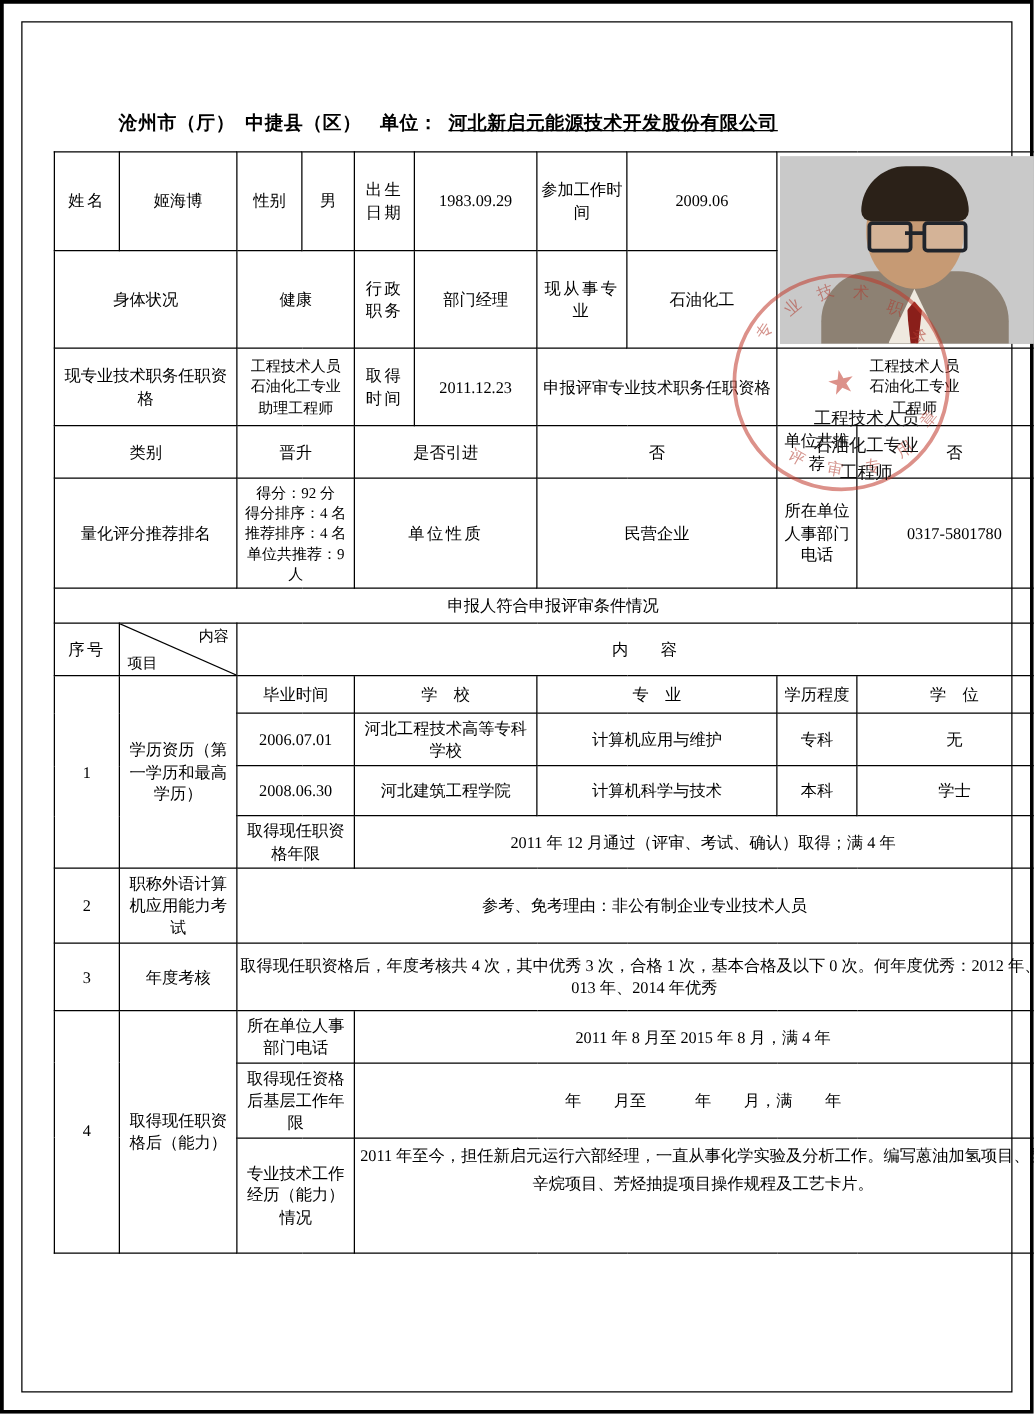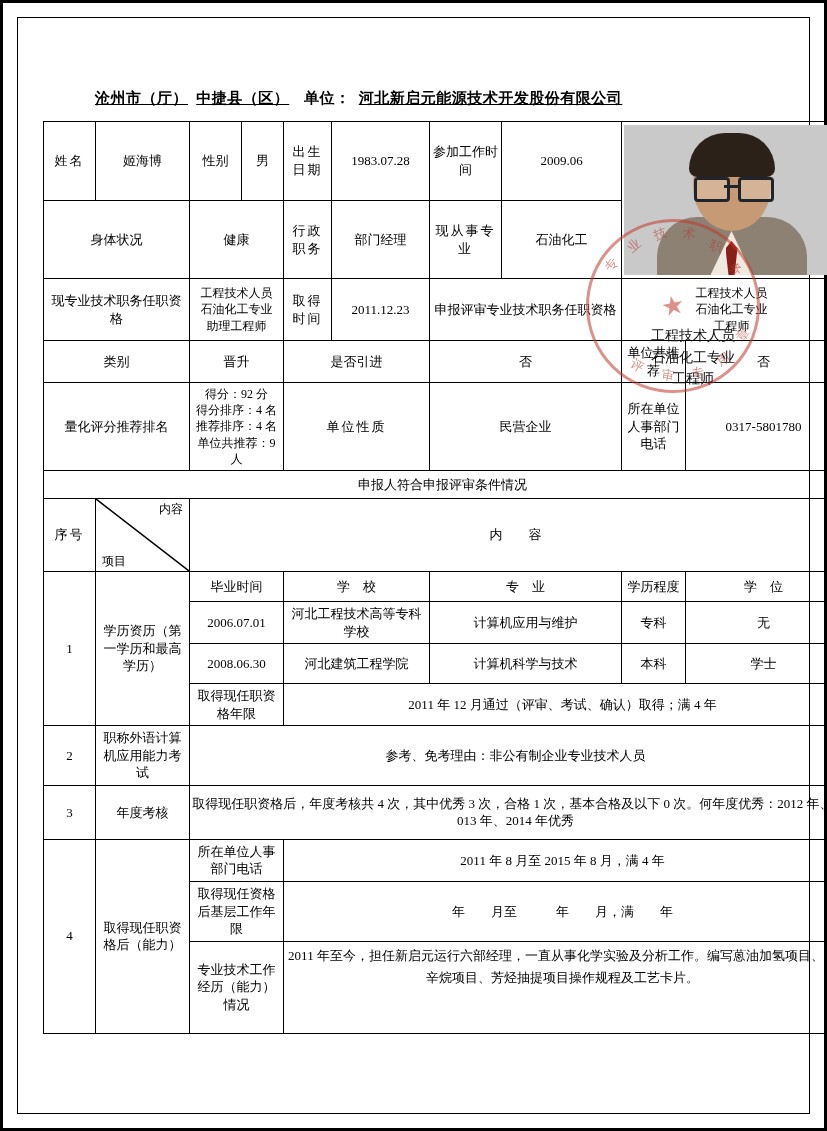--- a/index.html
+++ b/index.html
@@ -33,21 +33,20 @@
   }
   .subline{
     position:absolute;
     top:86px;left:90px;
     font-size:15px;
     font-weight:bold;
     letter-spacing:0.5px;
     white-space:nowrap;
   }
   .subline .u{
-    text-decoration:underline;
     padding:0 2px;
   }
   .subline .unit-label{font-weight:bold;}
   .subline .unit-val{
     text-decoration:underline;
     padding:0 4px;
   }
 
   table.main{
     position:absolute;
@@ -146,21 +145,21 @@
     left:628px;top:322px;
     width:124px;
     text-align:center;
     font-size:14px;
     line-height:1.55;
     color:#111;
     z-index:5;
   }
   .diag-cell{
     position:relative;
-    padding:16px !important;
+    padding:0 !important;
     height:40px;
     text-decoration:underline;
   }
   .diag-cell .dl{
     position:absolute;left:0;top:0;width:100%;height:100%;
   }
   .diag-cell .t1{position:absolute;right:6px;top:2px;font-size:12px;}
   .diag-cell .t2{position:absolute;left:6px;bottom:2px;font-size:12px;text-align:right;}
 </style>
 </head>
@@ -191,21 +190,21 @@
       <col style="width:156px">
     </colgroup>
 
     <tbody>
         <tr>
       <td rowspan="1" class="vert">姓名</td>
       <td>姬海博</td>
       <td>性别</td>
       <td>男</td>
       <td class="vert">出生日期</td>
-      <td>1983.07.28</td>
+      <td>1983.09.29</td>
       <td>参加工作时间</td>
       <td>2009.06</td>
       <td colspan="2" rowspan="2" class="photo-cell">
         <div class="photo">
           <div class="ph-bg"></div>
           <div class="ph-body"></div>
           <div class="ph-shirt"></div>
           <div class="ph-tie"></div>
           <div class="ph-head"></div>
           <div class="ph-hair"></div>

